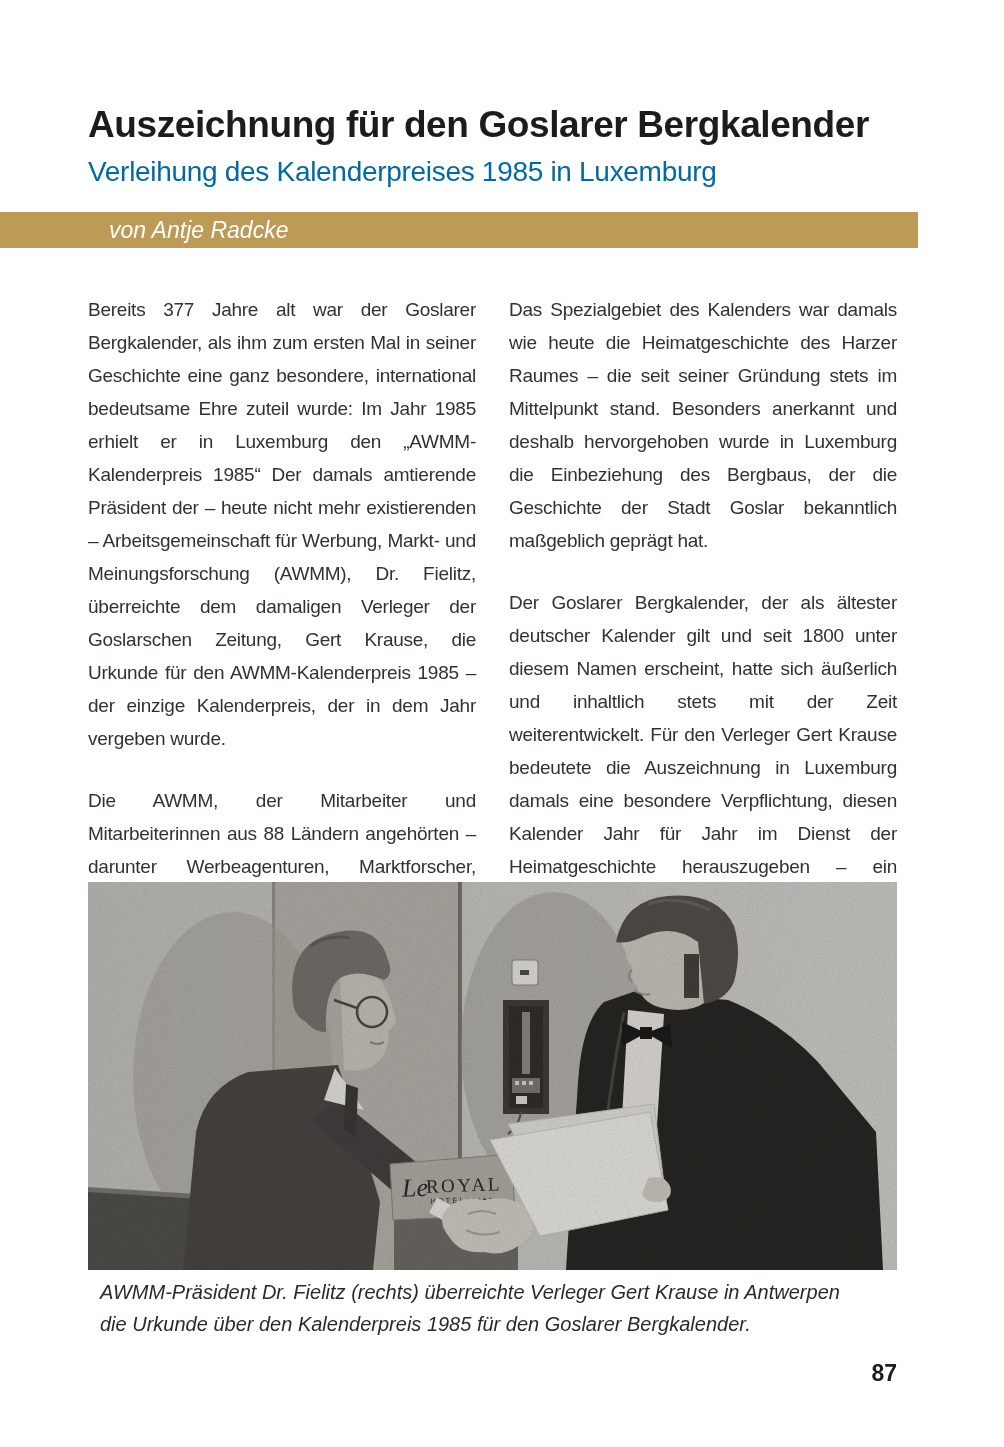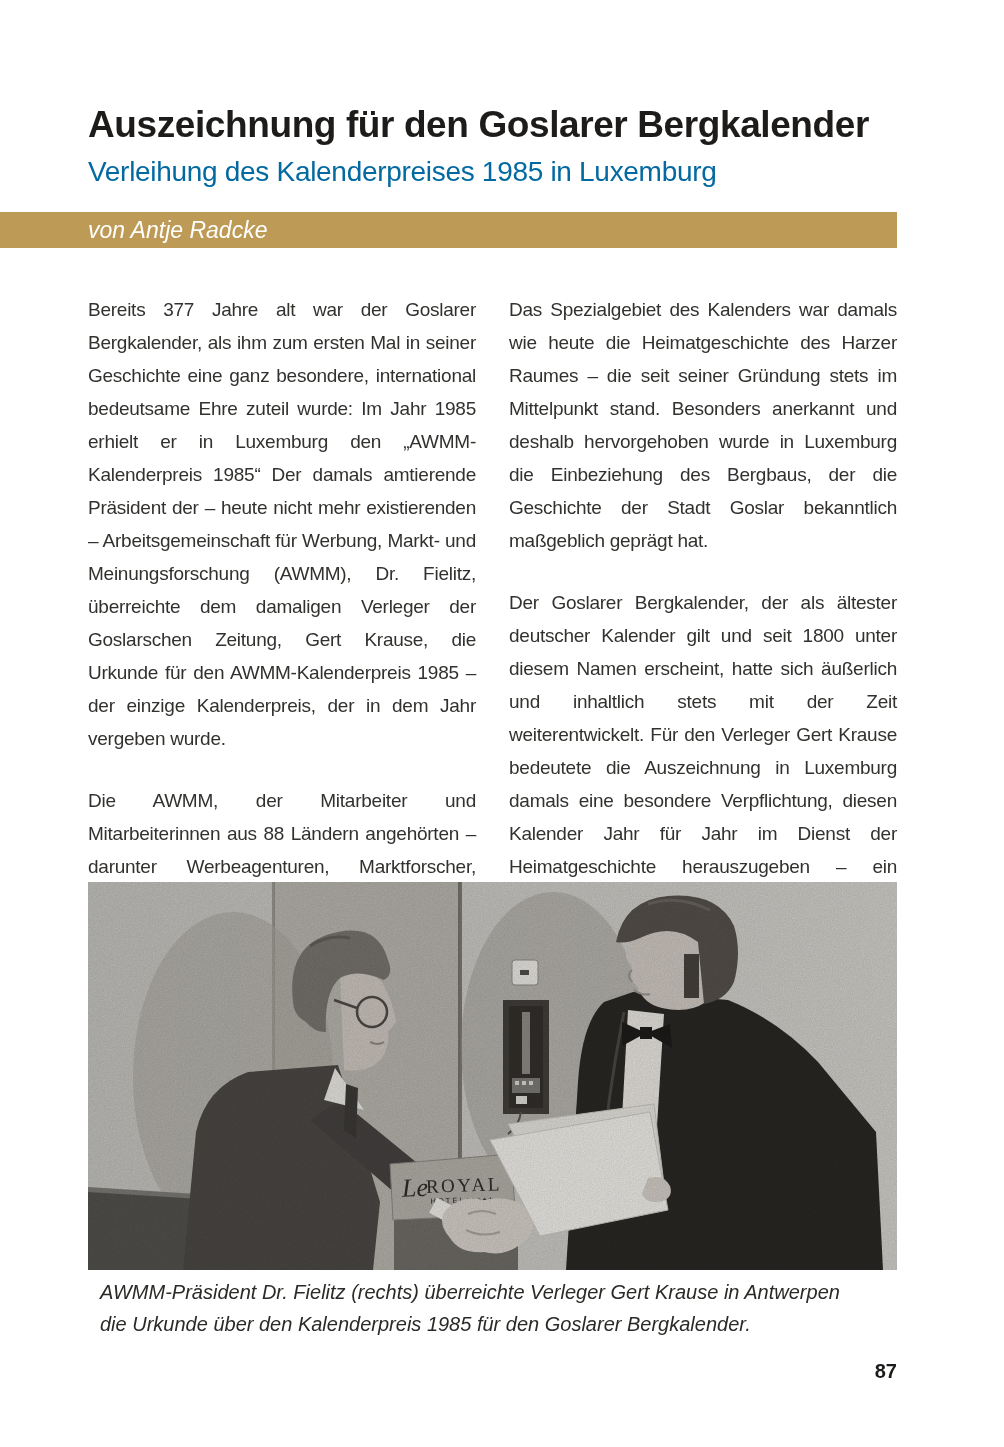--- a/index.html
+++ b/index.html
@@ -29,20 +29,21 @@
     font-weight: 400;
     letter-spacing: -0.3px;
     color: #0369a1;
     margin: 0;
   }
   .byline-bar {
     position: absolute;
     left: 0; top: 212px;
     width: 897px; height: 36px;
     background: #bd9a55;
+    padding-left: 21px;
   }
   .byline-text {
     display: block;
     padding-left: 88px;
     line-height: 36px;
     font-style: italic;
     font-size: 23px;
     color: #ffffff;
   }
   .article-body {
@@ -75,21 +76,21 @@
     left: 100px; top: 1276px;
     width: 748px;
     font-style: italic;
     font-size: 20px;
     line-height: 32px;
     color: #2b2a27;
   }
   .page-number {
     position: absolute;
     right: 107px; top: 1360px;
-    font-size: 20px;
+    font-size: 23px;
     font-weight: bold;
     color: #1d1c1a;
   }
   svg { display: block; }
 </style>
 </head>
 <body>
 
 <div class="page">
 

